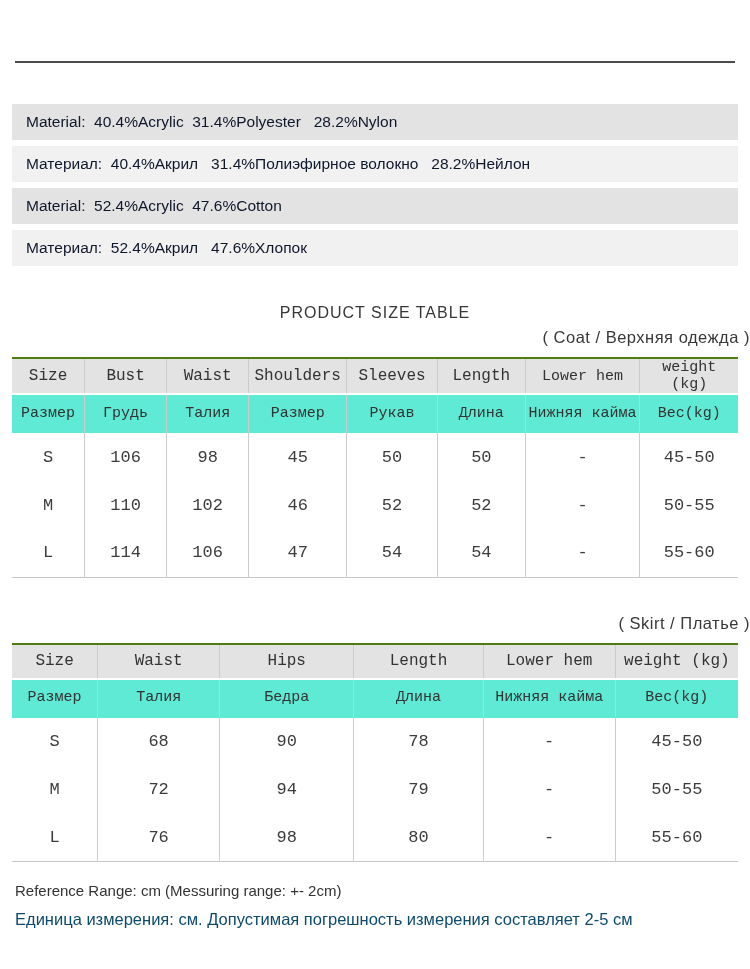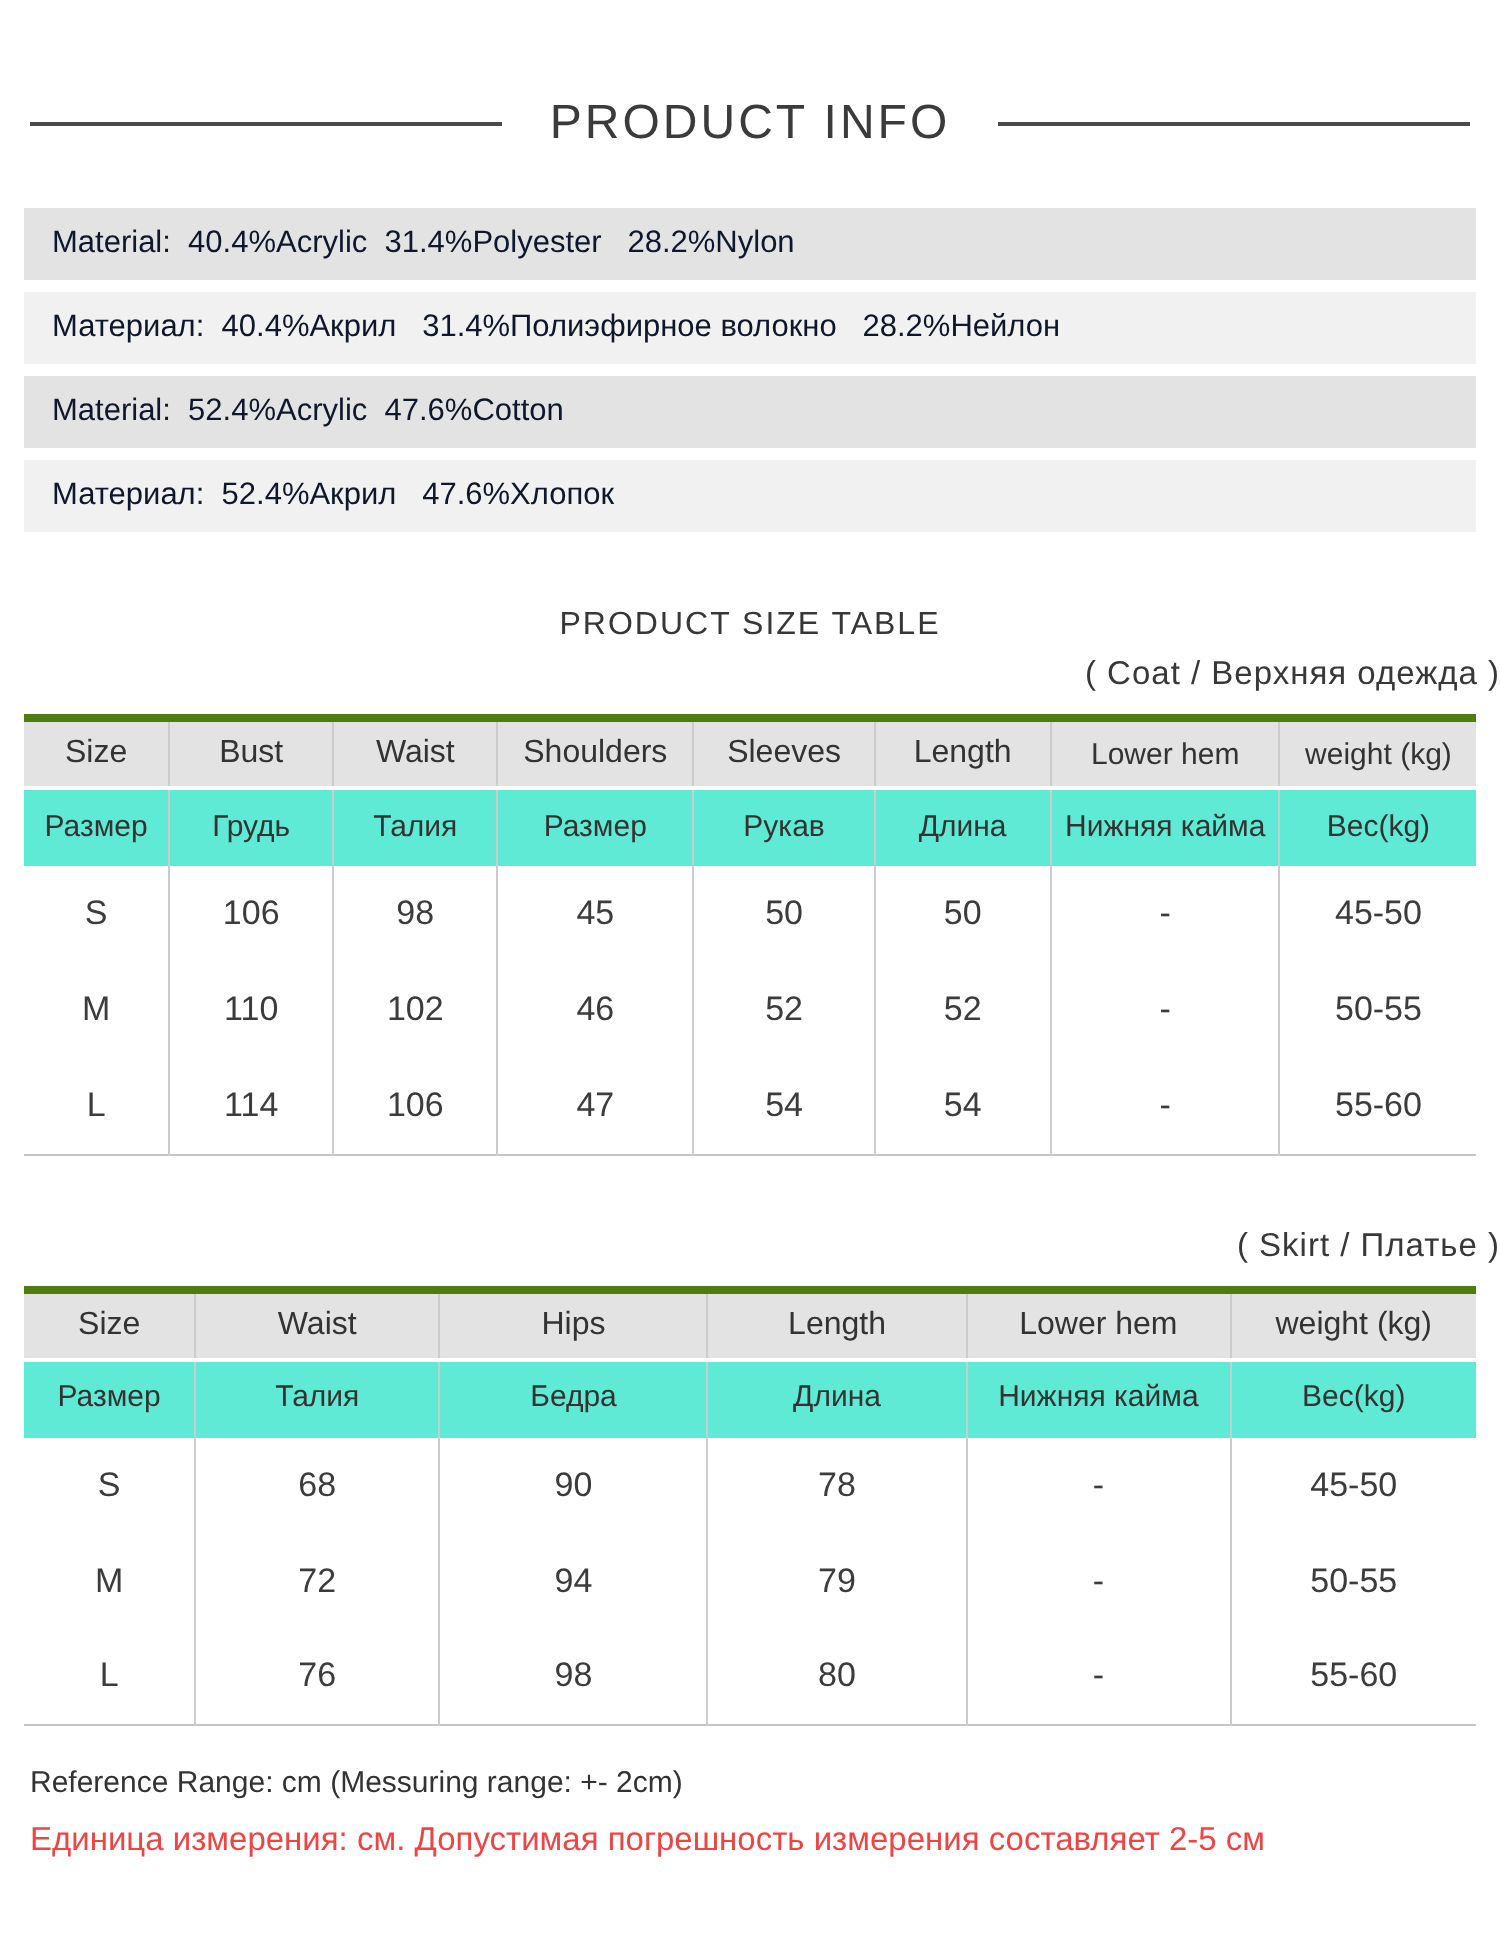--- a/index.html
+++ b/index.html
@@ -62,22 +62,23 @@
     margin-top: 6px;
     margin-bottom: 10px;
   }
   .subtitle.skirt-sub { margin-top: 36px; }
 
   table.size-table {
     width: 726px;
     margin: 0 12px;
     border-collapse: collapse;
     table-layout: fixed;
-    border-top: 4px solid #4d7c0f;
+    border-top: 2px solid #4d7c0f;
     border-bottom: 1px solid #c6c6c6;
+    font-family: Liberation Mono, monospace;
   }
   table.size-table td {
     text-align: center;
     vertical-align: middle;
     overflow: hidden;
   }
   table.size-table td + td { border-left: 1px solid #cccccc; }
 
   tr.hdr-en td {
     background: #e3e3e3;
@@ -98,30 +99,29 @@
     height: 48px;
     font-size: 17px;
     color: #3c3c3c;
   }
   table.coat tr.hdr-en td:nth-child(7),
   table.coat tr.hdr-en td:nth-child(8) { font-size: 15px; }
 
   
   .footer { margin: 18px 15px 0 15px; }
   .footnote-en { font-size: 15px; color: #333333; line-height: 22px; }
-  .footnote-ru { font-size: 16.5px; color: #ef4444; line-height: 26px; margin-top: 4px; }
+  .footnote-ru { font-size: 16.5px; color: #0c4a6e; line-height: 26px; margin-top: 4px; }
 </style>
 </head>
 <body>
 
 <div class="page">
 
   <div class="title-row">
     <span class="hline"></span>
-    <h1 class="page-title">PRODUCT INFO</h1>
     <span class="hline"></span>
   </div>
 
   <div class="materials">
     <div class="mat-row dark">Material:  40.4%Acrylic  31.4%Polyester   28.2%Nylon</div>
     <div class="mat-row light">Материал:  40.4%Акрил   31.4%Полиэфирное волокно   28.2%Нейлон</div>
     <div class="mat-row dark">Material:  52.4%Acrylic  47.6%Cotton</div>
     <div class="mat-row light">Материал:  52.4%Акрил   47.6%Хлопок</div>
   </div>
 

